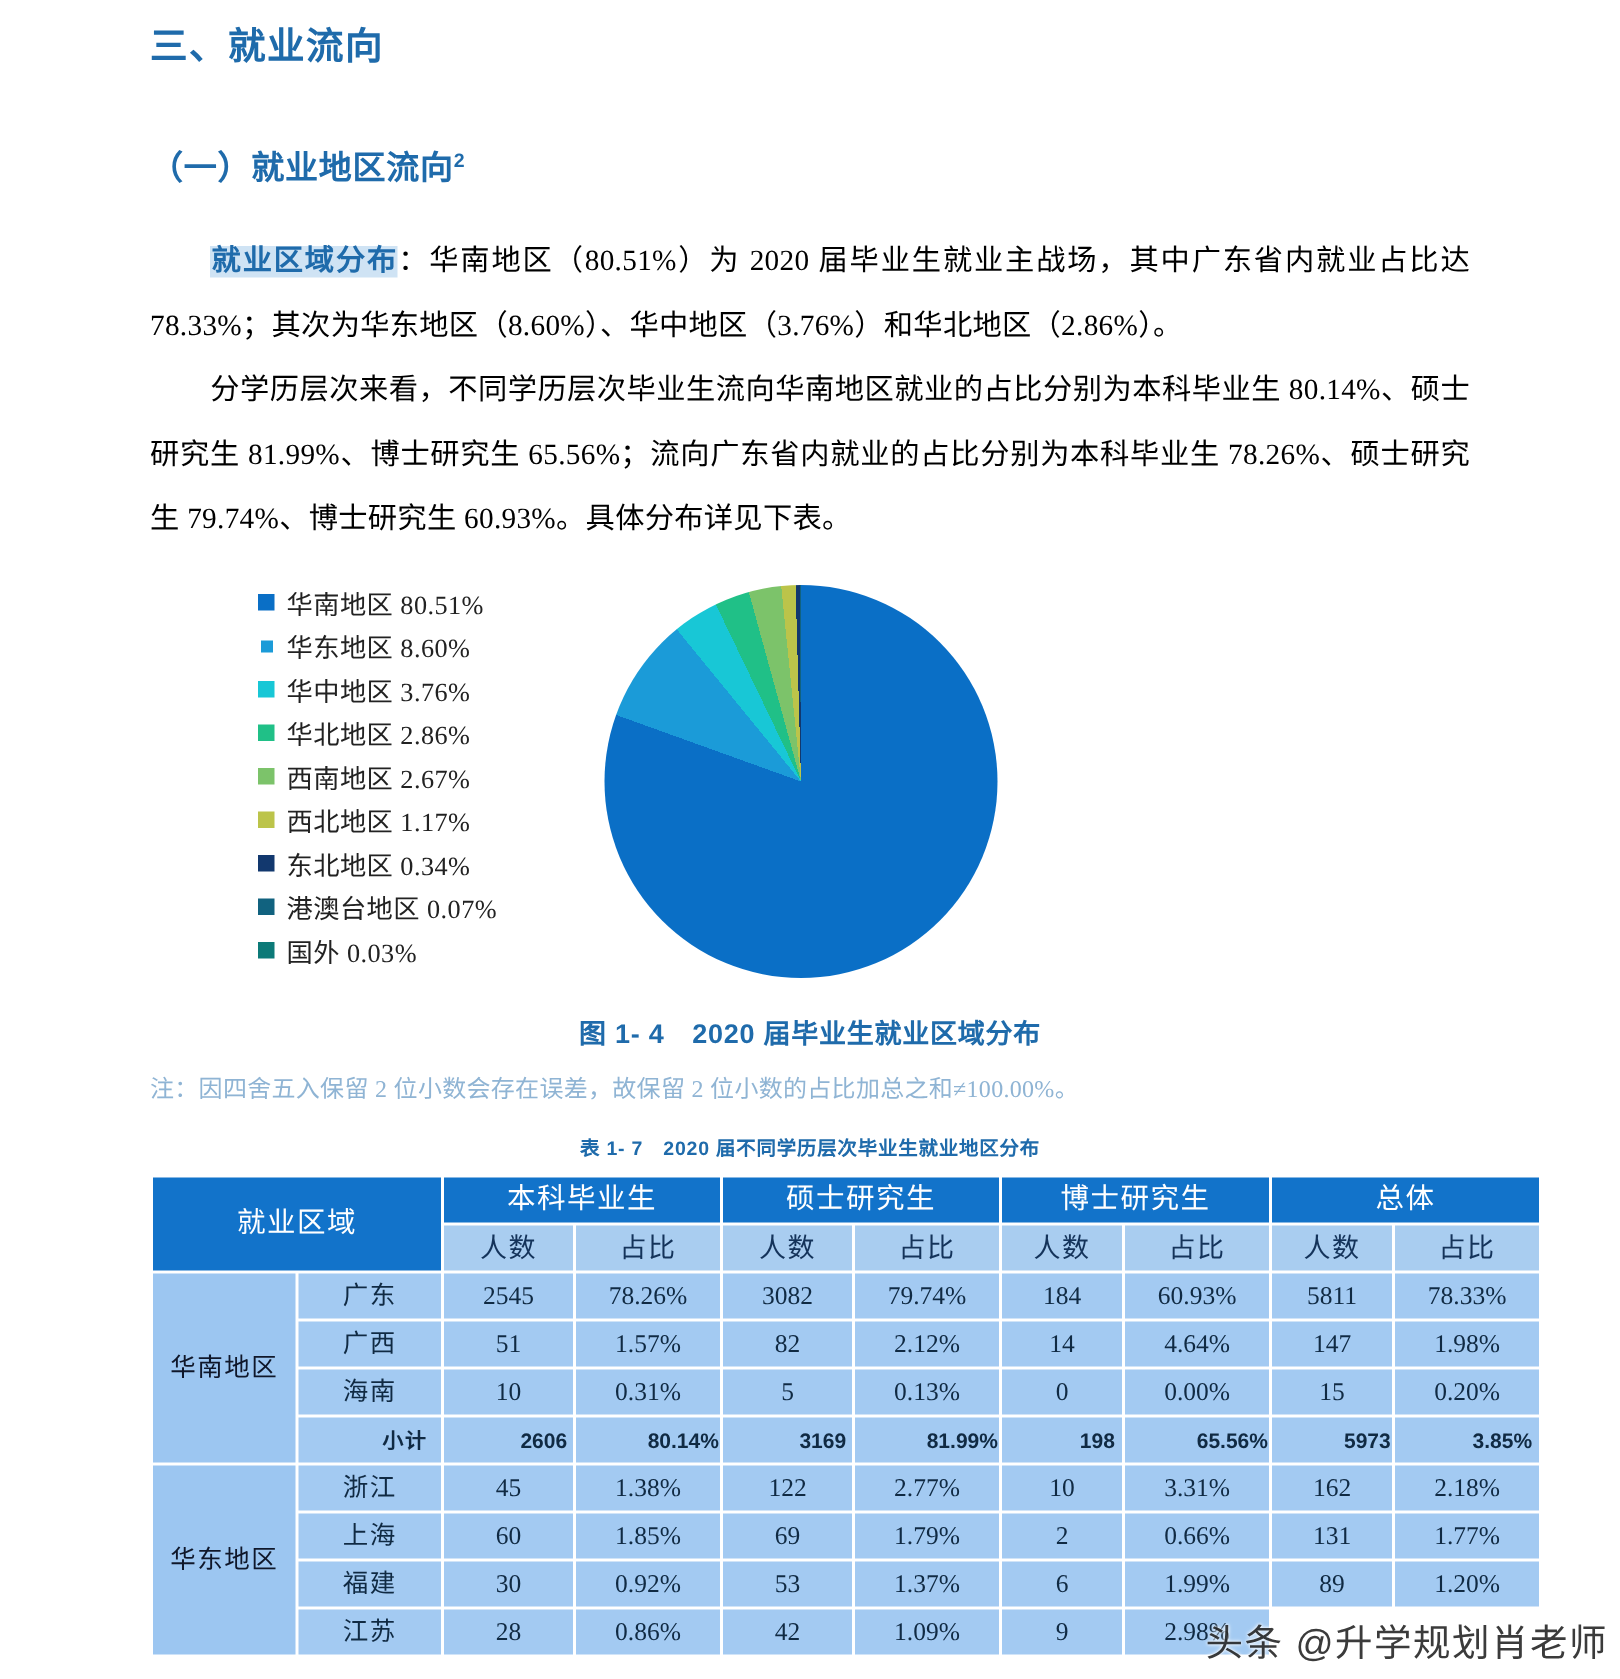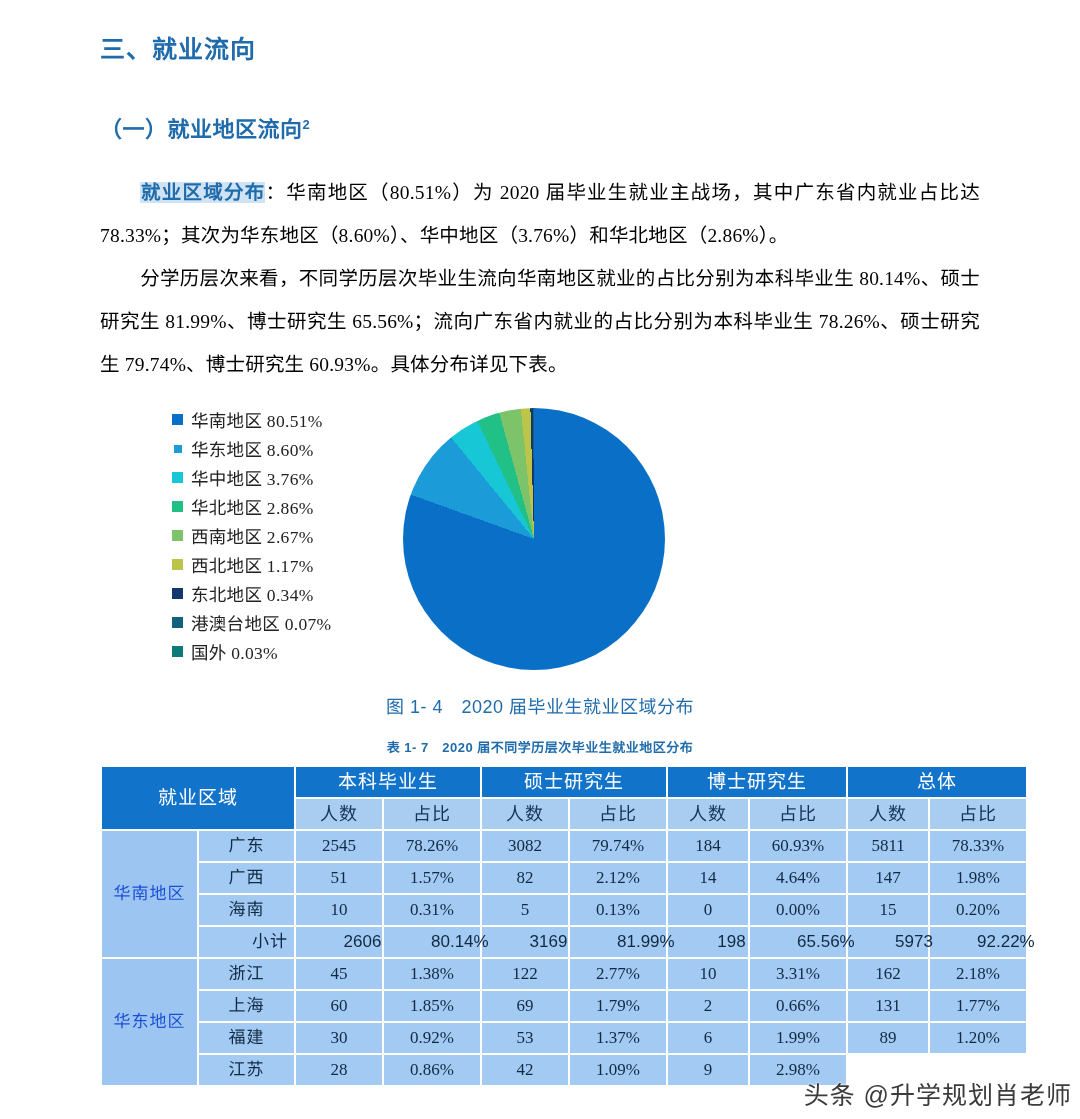--- a/index.html
+++ b/index.html
@@ -25,21 +25,21 @@
   }
 
   
   .h-section {
     font-family: "Liberation Sans", "DejaVu Sans", sans-serif;
     font-weight: bold;
     font-size: 25px;
     color: #1f6bab;
     letter-spacing: 1px;
     margin: 0;
-    padding-top: 32px;
+    padding-top: 14px;
     line-height: 34px;
   }
   .h-sub {
     font-family: "Liberation Sans", "DejaVu Sans", sans-serif;
     font-weight: bold;
     font-size: 22px;
     color: #1f6bab;
     letter-spacing: .5px;
     margin: 0;
     padding-top: 44px;
@@ -108,21 +108,21 @@
   }
   .pie {
     width: 262px;
     height: 262px;
     border-radius: 50%;
   }
 
   .fig-caption {
     text-align: center;
     font-family: "Liberation Sans", "DejaVu Sans", sans-serif;
-    font-weight: normal;
+    font-weight: bold;
     font-size: 18px;
     color: #1f6bab;
     margin-top: 6px;
     letter-spacing: .5px;
   }
   .fig-note {
     font-size: 16px;
     color: #8fb4d4;
     margin-top: 12px;
     letter-spacing: .2px;
@@ -178,33 +178,33 @@
     font-size: 18px;
     letter-spacing: 1px;
     height: 32px;
   }
   td.cell {
     background: #a3caf2;
     color: #102a43;
   }
   td.region {
     background: #9cc6f1;
-    color: #1d4ed8;
+    color: #0f172a;
     font-size: 17px;
     letter-spacing: 1px;
   }
   td.rowname {
     background: #a3caf2;
     color: #102a43;
     letter-spacing: 1px;
   }
   tr.subtotal td {
-    font-weight: normal;
-    font-family: "Liberation Sans", "DejaVu Sans", sans-serif;
-    font-size: 17px;
+    font-weight: bold;
+    font-family: "Liberation Sans", "DejaVu Sans", sans-serif;
+    font-size: 14px;
     padding-left: 47px;
   }
 
   
   .watermark {
     position: absolute;
     right: 8px;
     bottom: 8px;
     font-family: "Liberation Sans", "DejaVu Sans", sans-serif;
     font-weight: normal;
@@ -269,20 +269,21 @@
           <span class="legend-label">国外 0.03%</span>
         </div>
     </div>
 
     <div class="pie-wrap">
       <div class="pie" id="pie-surface" style="background: conic-gradient(rgb(10, 111, 198) 0deg, rgb(10, 111, 198) 289.807deg, rgb(27, 155, 216) 289.807deg, rgb(27, 155, 216) 320.764deg, rgb(24, 199, 214) 320.764deg, rgb(24, 199, 214) 334.299deg, rgb(32, 192, 135) 334.299deg, rgb(32, 192, 135) 344.594deg, rgb(124, 195, 106) 344.594deg, rgb(124, 195, 106) 354.205deg, rgb(188, 196, 74) 354.205deg, rgb(188, 196, 74) 358.416deg, rgb(18, 56, 110) 358.416deg, rgb(18, 56, 110) 359.64deg, rgb(17, 98, 127) 359.64deg, rgb(17, 98, 127) 359.892deg, rgb(12, 122, 120) 359.892deg, rgb(12, 122, 120) 360deg);"></div>
     </div>
   </div>
 
   <div class="fig-caption">图 1- 4　2020 届毕业生就业区域分布</div>
+  <div class="fig-note">注：因四舍五入保留 2 位小数会存在误差，故保留 2 位小数的占比加总之和≠100.00%。</div>
 
   <div class="tbl-caption">表 1- 7　2020 届不同学历层次毕业生就业地区分布</div>
 
   <table class="data">
     <colgroup>
       <col style="width:95px">
         <col style="width:95px">
       <col style="width:86px">
         <col style="width:96px">
       <col style="width:86px">
@@ -348,21 +349,21 @@
         </tr>
         <tr class="subtotal">
           <td class="rowname">小计</td>
           <td class="cell">2606</td>
           <td class="cell">80.14%</td>
           <td class="cell">3169</td>
           <td class="cell">81.99%</td>
           <td class="cell">198</td>
           <td class="cell">65.56%</td>
           <td class="cell">5973</td>
-          <td class="cell">92.22%</td>
+          <td class="cell">3.85%</td>
         </tr>
         <tr>
           <td class="region" rowspan="4">华东地区</td>
           <td class="rowname">浙江</td>
           <td class="cell">45</td>
           <td class="cell">1.38%</td>
           <td class="cell">122</td>
           <td class="cell">2.77%</td>
           <td class="cell">10</td>
           <td class="cell">3.31%</td>

